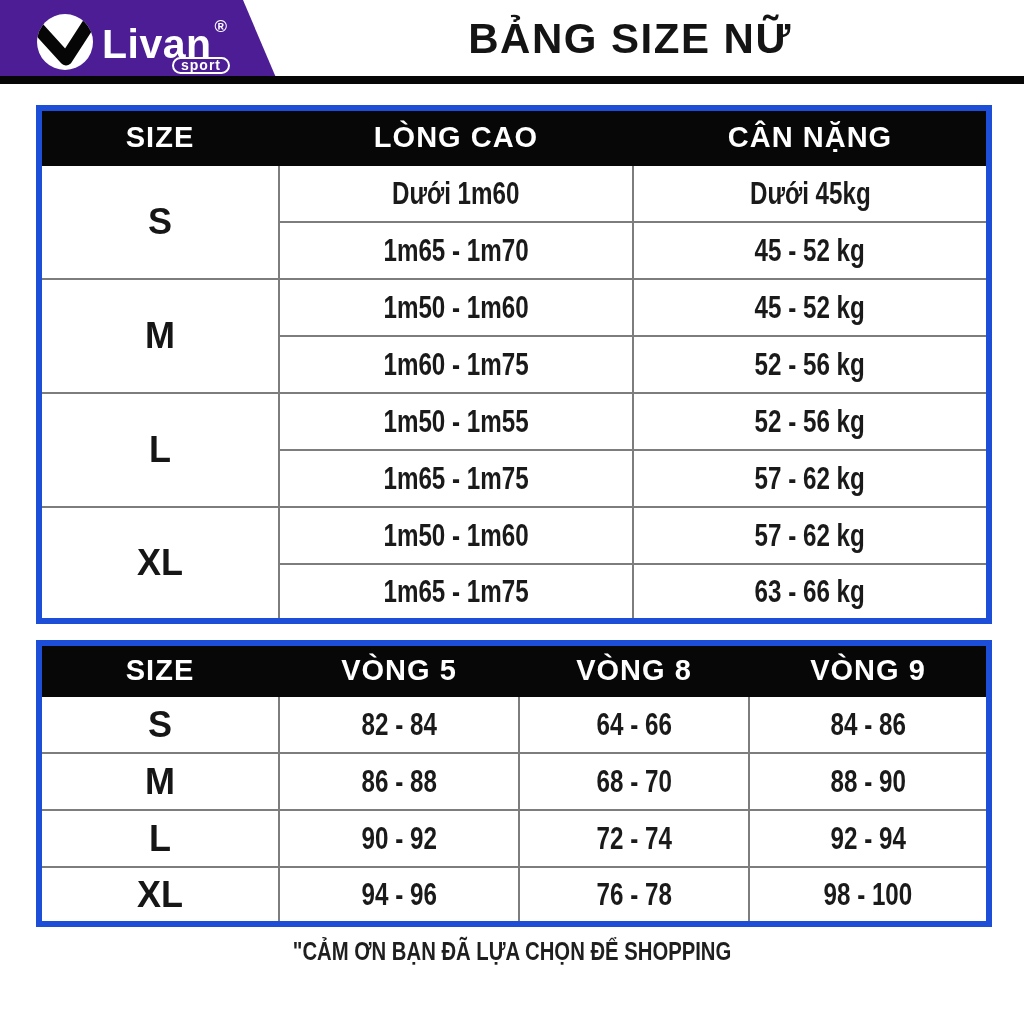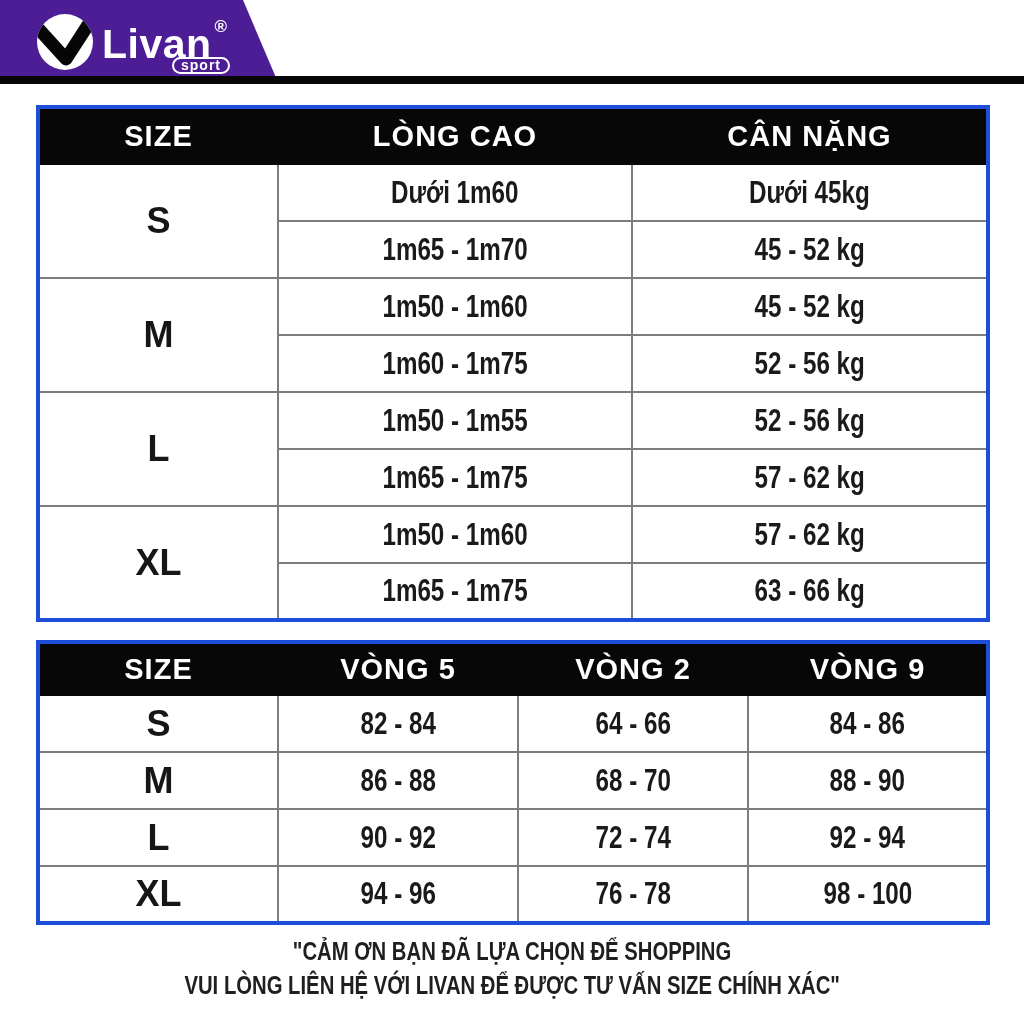--- a/index.html
+++ b/index.html
@@ -27,21 +27,21 @@
     color:#ffffff; font-size:14px; font-weight:700; line-height:13px; letter-spacing:1px;
   }
   .page-title{
     position:absolute; left:280px; top:6px; width:700px; height:66px; margin:0;
     display:flex; align-items:center; justify-content:center;
     font-size:42px; font-weight:800; letter-spacing:1.5px; color:#141414;
   }
   
   table{
     position:absolute; border-collapse:collapse; table-layout:fixed;
-    border:4px solid #1d4ed8;
+    border:6px solid #1d4ed8;
     padding-left:32px;
   }
   .t1{ left:36px; top:105px; width:950px; }
   .t2{ left:36px; top:640px; width:950px; }
   th,td{ border:2px solid #7d7d7d; text-align:center; vertical-align:middle; padding:0; }
   th{
     background:#070707; border-color:#070707; color:#ffffff;
     font-size:29px; font-weight:800; letter-spacing:1px;
   }
   .t1 thead tr{ height:57px; }
@@ -77,20 +77,21 @@
         <g clip-path="url(#logoClip)">
           <path d="M 0 13 L 29 45 L 60 -3" fill="none" stroke="#060606" stroke-width="13" stroke-linejoin="round"></path>
         </g>
       </svg>
     </span>
     <span class="brand-text">
       <span class="brand-name">Livan</span><span class="reg-mark">®</span>
     </span>
     <span class="sport-pill">sport</span>
   </div>
+  <h1 class="page-title">BẢNG SIZE NỮ</h1>
   <div class="header-rule"></div>
 
   <table class="t1">
     <colgroup>
         <col style="width:240px">
         <col style="width:354px">
         <col style="width:356px">
       </colgroup>
     <thead>
       <tr>
@@ -143,21 +144,21 @@
     <colgroup>
         <col style="width:240px">
         <col style="width:240px">
         <col style="width:230px">
         <col style="width:240px">
       </colgroup>
     <thead>
       <tr>
         <th>SIZE</th>
         <th>VÒNG 5</th>
-        <th>VÒNG 2</th>
+        <th>VÒNG 8</th>
         <th>VÒNG 9</th>
       </tr>
     </thead>
     <tbody>
       <tr>
         <td class="size-cell">S</td>
         <td><span class="cond">82 - 84</span></td>
         <td><span class="cond">64 - 66</span></td>
         <td><span class="cond">84 - 86</span></td>
       </tr>
@@ -177,16 +178,15 @@
         <td class="size-cell">XL</td>
         <td><span class="cond">94 - 96</span></td>
         <td><span class="cond">76 - 78</span></td>
         <td><span class="cond">98 - 100</span></td>
       </tr>
     </tbody>
   </table>
 
   <div class="footer">
     <p><span class="cond">"CẢM ƠN BẠN ĐÃ LỰA CHỌN ĐỂ SHOPPING</span></p>
-    <p><span class="cond">VUI LÒNG LIÊN HỆ VỚI LIVAN ĐỂ ĐƯỢC TƯ VẤN SIZE CHÍNH XÁC"</span></p>
   </div>
 
 </div>
 
 </body></html>

